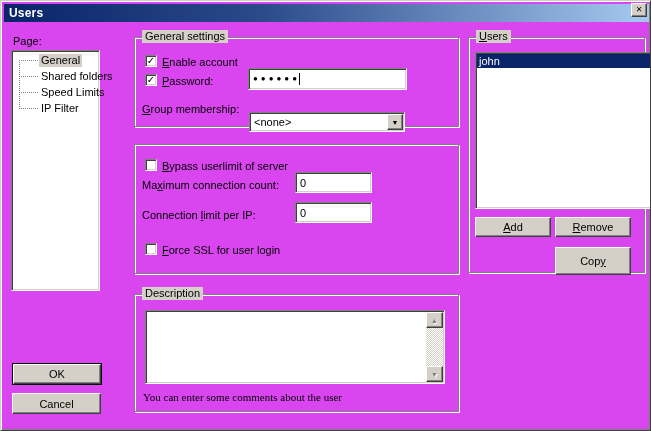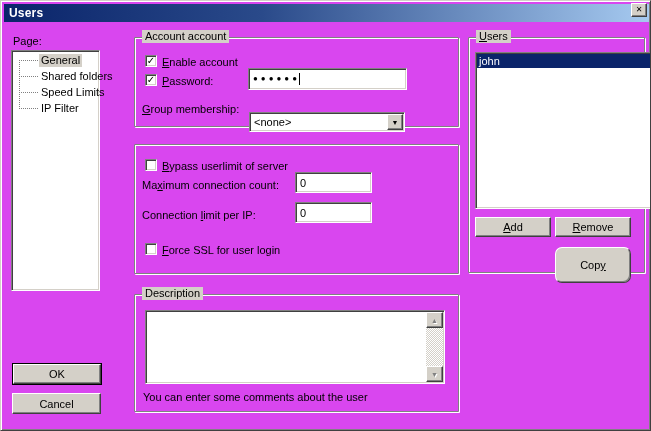--- a/index.html
+++ b/index.html
@@ -129,21 +129,21 @@
   </div>
 
   <div class="btn raised" style="left:11px; top:392px; width:89px; height:21px;">
     <span>Cancel</span>
   </div>
   <div class="btn raised default" style="left:12px; top:363px; width:88px; height:20px;">
     <span>OK</span>
   </div>
 
   <div class="groupbox" style="left:133px; top:36px; width:325px; height:90px;">
-    <span class="legend">Account account</span>
+    <span class="legend">General settings</span>
 
     <div class="checkbox" style="left:10px; top:17px;">
       <span class="checkmark">✓</span>
     </div>
     <div class="label" style="left:27px; top:18px;"><u>E</u>nable account</div>
 
     <div class="checkbox" style="left:10px; top:36px;">
       <span class="checkmark">✓</span>
     </div>
     <div class="label" style="left:27px; top:37px;"><u>P</u>assword:</div>
@@ -189,34 +189,34 @@
       <span style="position:absolute; left:4px; top:2px;"></span>
       <div class="scrollbar">
         <div class="sb-btn raised sb-up">
           <span>▲</span>
         </div>
         <div class="sb-btn raised sb-down">
           <span>▼</span>
         </div>
       </div>
     </div>
-    <div class="label" style="left:8px; top:96px;">You can enter some comments about the user</div>
+    <div class="label" style="left:8px; top:96px;font-family:Liberation Serif, serif;">You can enter some comments about the user</div>
   </div>
 
   <div class="groupbox" style="left:467px; top:36px; width:177px; height:236px;">
     <span class="legend"><u>U</u>sers</span>
     <div class="listbox sunken" style="left:6px; top:14px; width:178px; height:157px;">
       <div class="list-row">
         <span>john</span>
       </div>
     </div>
     <div class="btn raised" style="left:6px; top:179px; width:76px; height:20px;">
       <span><u>A</u>dd</span>
     </div>
     <div class="btn raised" style="left:86px; top:179px; width:76px; height:20px;">
       <span><u>R</u>emove</span>
     </div>
-    <div class="btn raised" style="left:86px; top:209px; width:76px; height:36px;border-radius:7px;">
+    <div class="btn raised" style="left:86px; top:209px; width:76px; height:28px;">
       <span>Cop<u>y</u></span>
     </div>
   </div>
 
 </div>
 
 </body></html>

